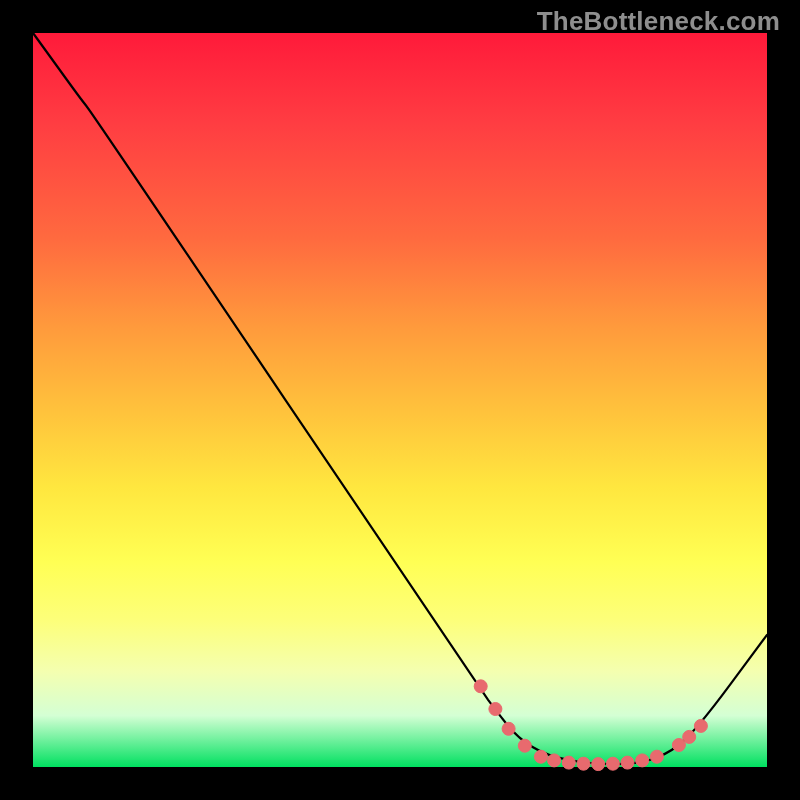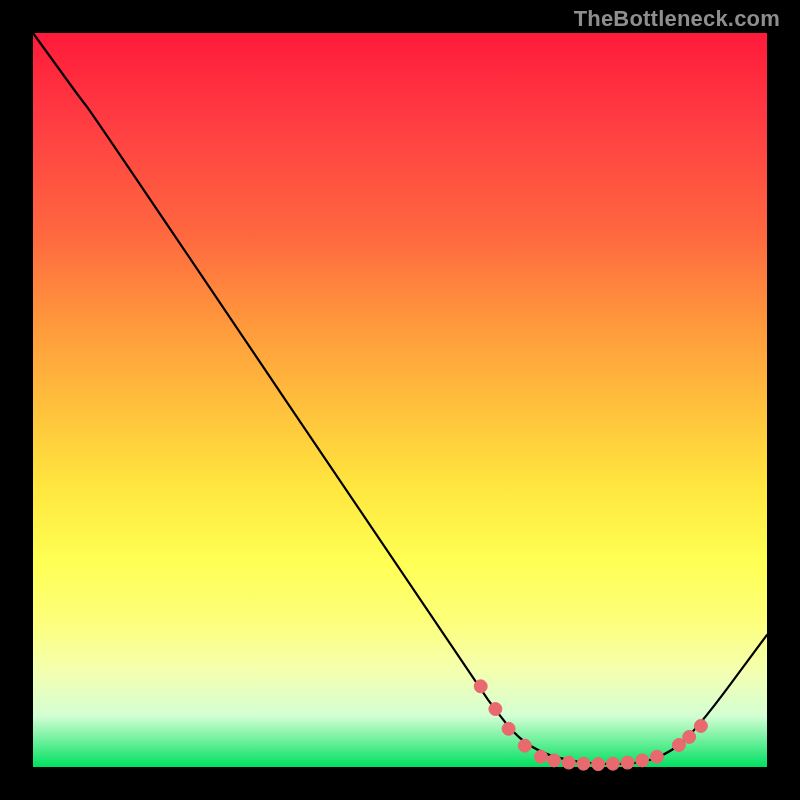--- a/index.html
+++ b/index.html
@@ -28,21 +28,21 @@
       #fdff7a 80%,
       #f4ffb0 87%,
       #d4ffd4 93%,
       #00e060 100%
     );
   }
   .attribution {
     position: absolute;
     top: 6px;
     right: 20px;
-    font-size: 22px;
+    font-size: 26px;
     font-weight: 600;
     color: #8e8e8e;
     letter-spacing: 0.2px;
     user-select: none;
   }
   svg.plot {
     position: absolute;
     left: 33px;
     top: 33px;
     width: 734px;

